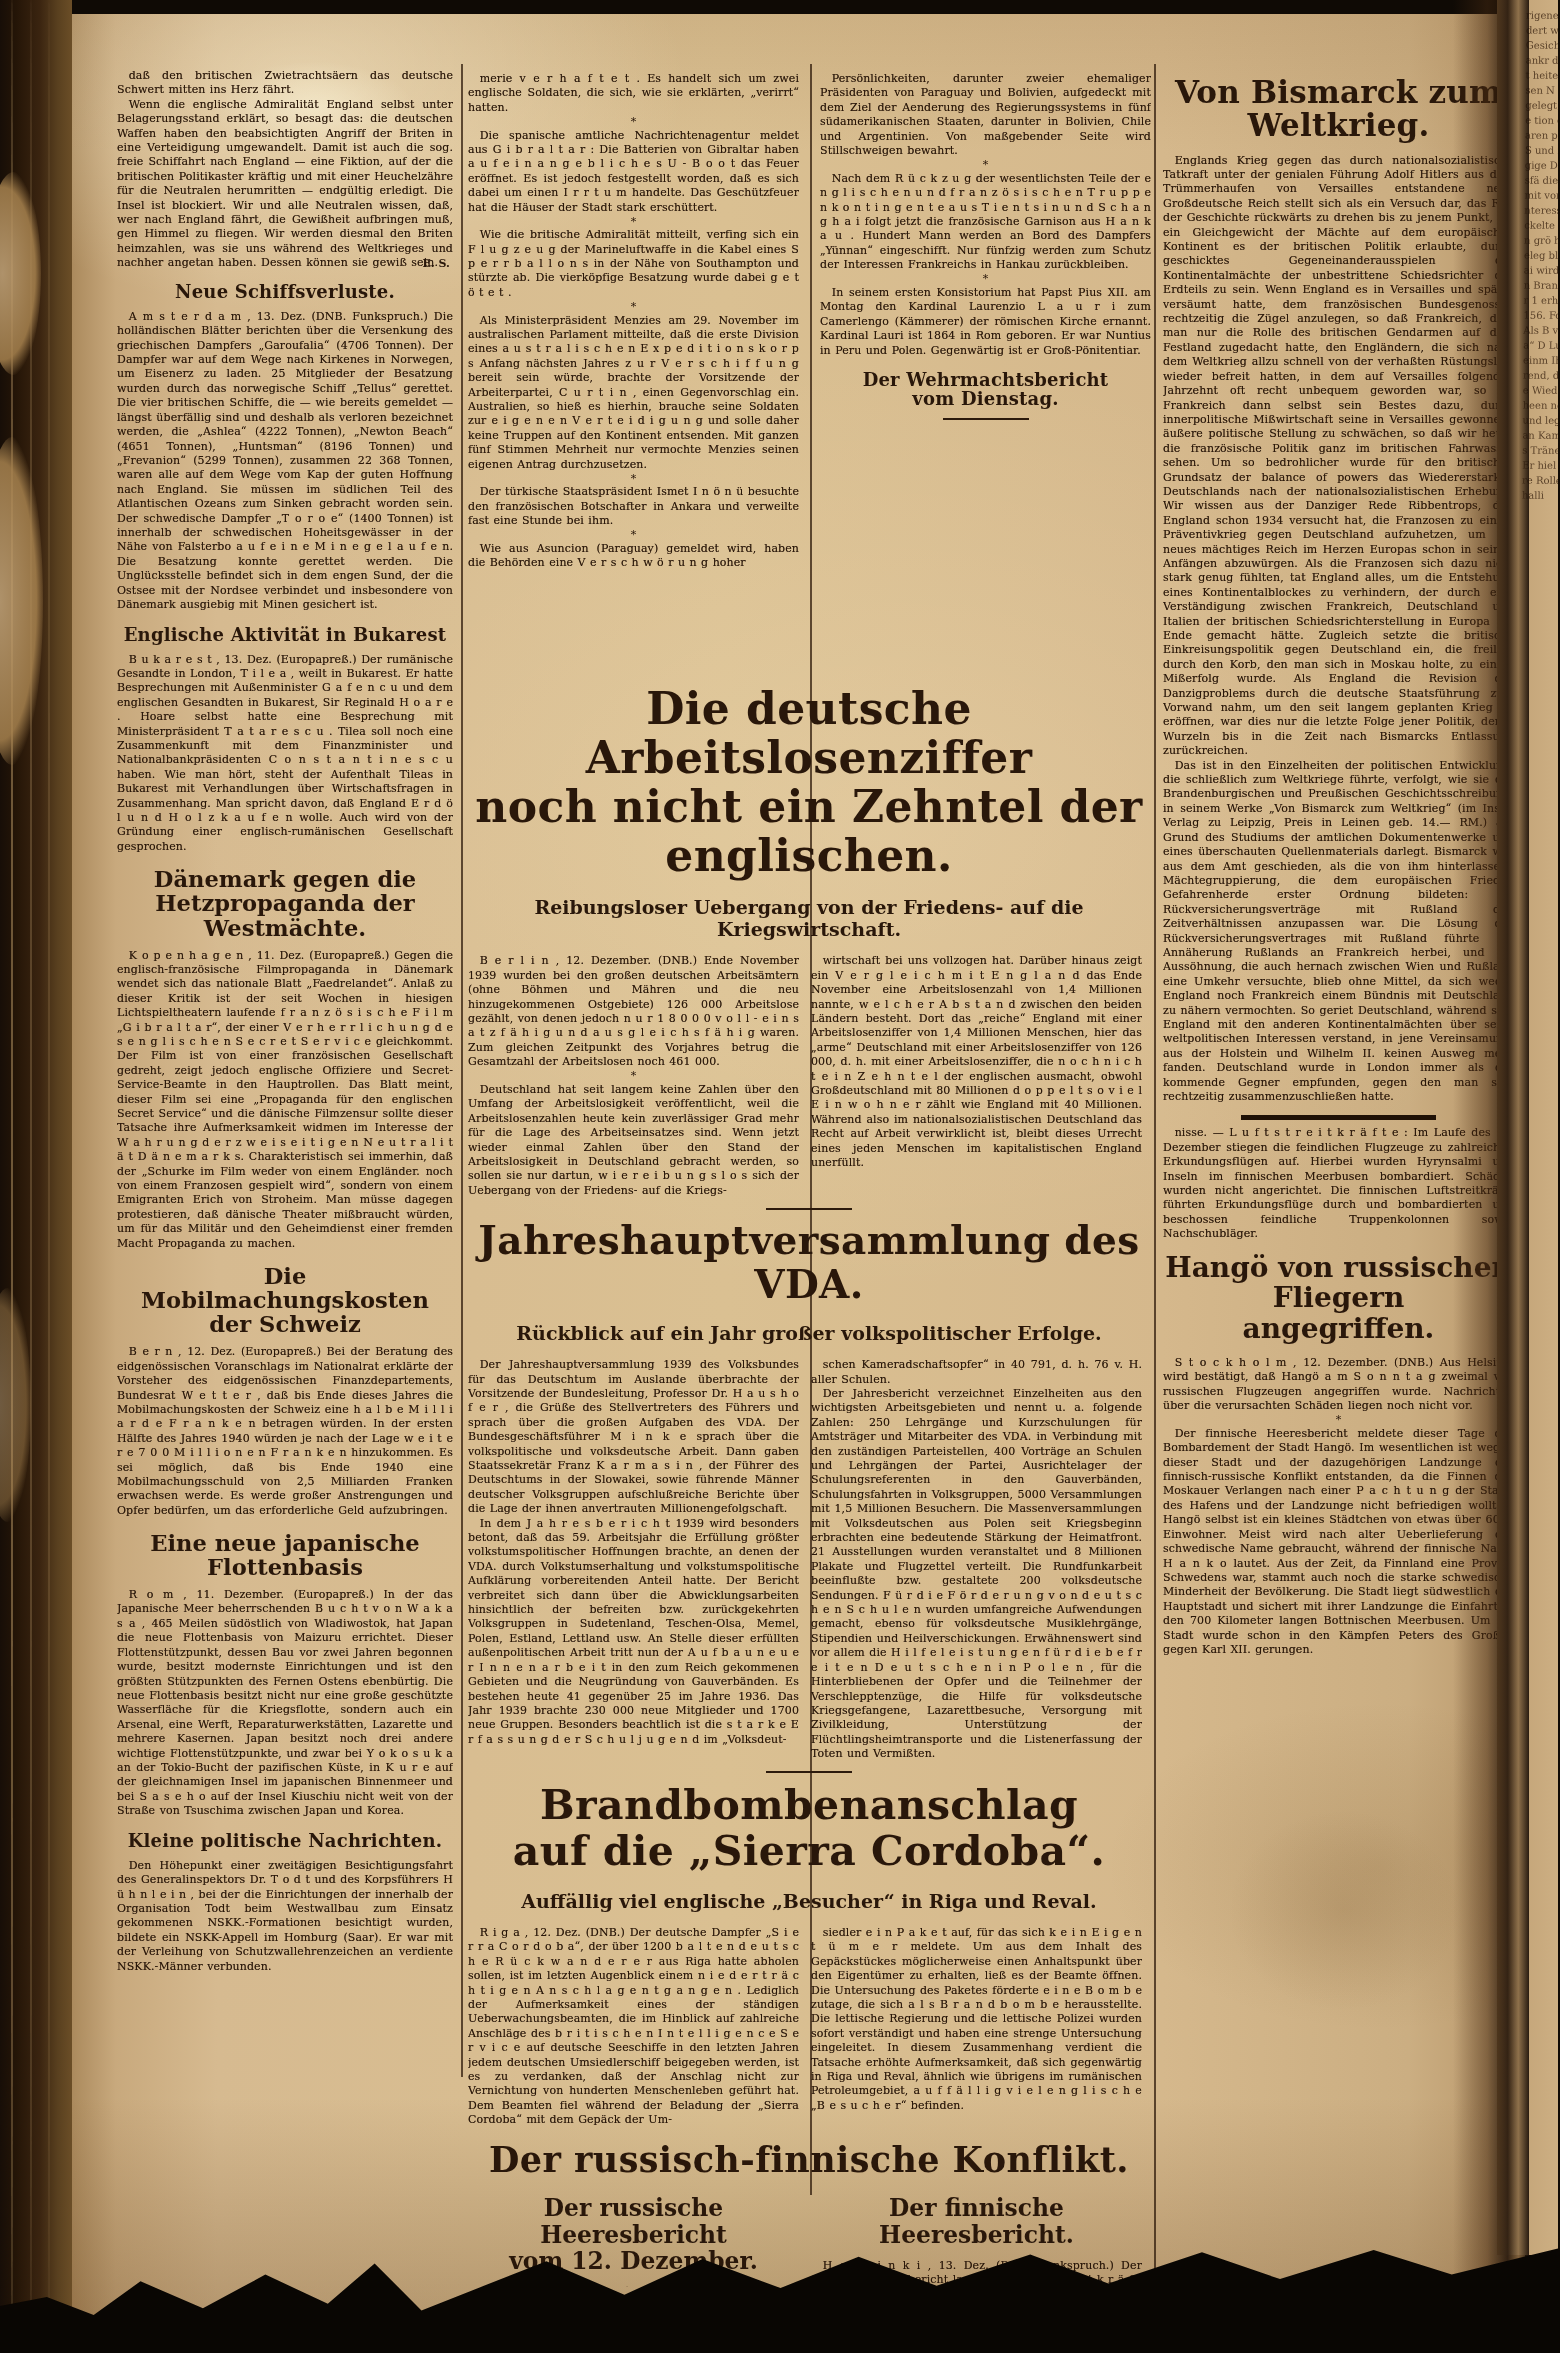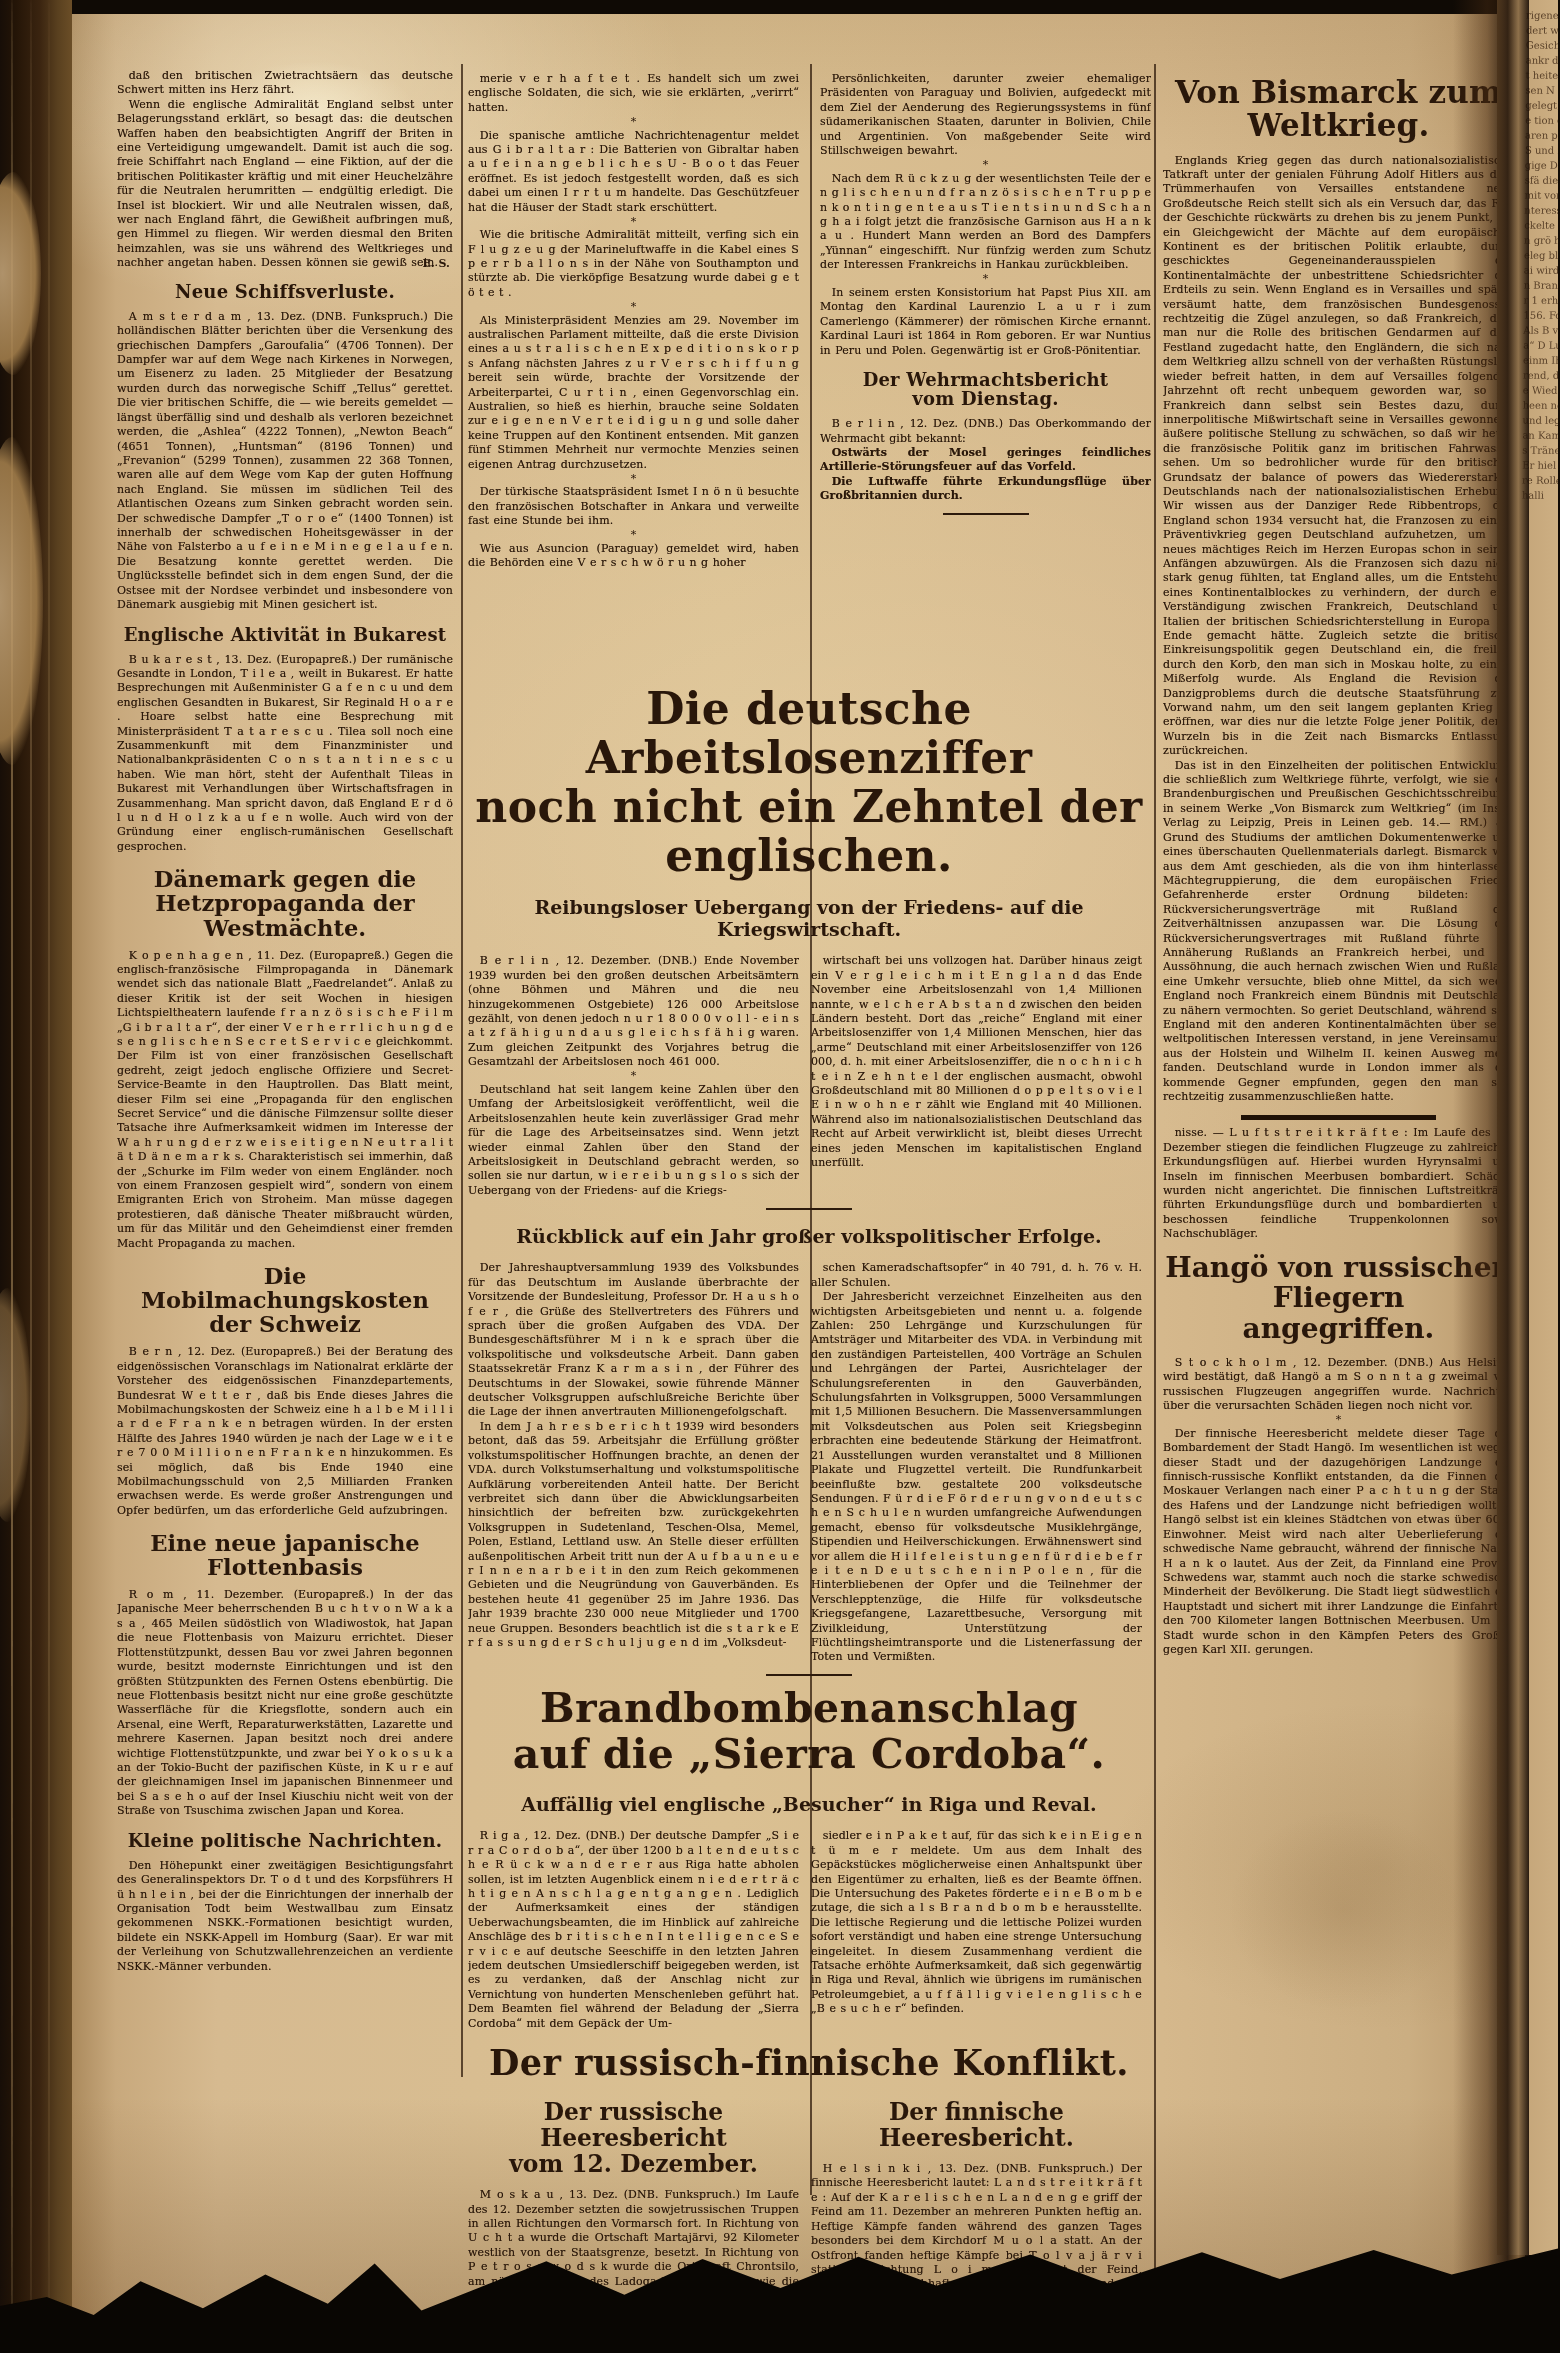--- a/index.html
+++ b/index.html
@@ -155,25 +155,20 @@
           <p class="para">Persönlichkeiten, darunter zweier ehemaliger Präsidenten von Paraguay und Bolivien, aufgedeckt mit dem Ziel der Aenderung des Regierungssystems in fünf südamerikanischen Staaten, darunter in Bolivien, Chile und Argentinien. Von maßgebender Seite wird Stillschweigen bewahrt.</p>
           <div class="star">*</div>
           <p class="para">Nach dem R ü c k z u g  der wesentlichsten Teile der  e n g l i s c h e n  u n d  f r a n z ö s i s c h e n  T r u p p e n k o n t i n g e n t e  a u s  T i e n t s i n  u n d  S c h a n g h a i  folgt jetzt die französische Garnison aus H a n k a u .  Hundert Mann werden an Bord des Dampfers „Yünnan“ eingeschifft. Nur fünfzig werden zum Schutz der Interessen Frankreichs in Hankau zurückbleiben.</p>
           <div class="star">*</div>
           <p class="para">In seinem ersten Konsistorium hat Papst Pius XII. am Montag den Kardinal Laurenzio L a u r i  zum Camerlengo (Kämmerer) der römischen Kirche ernannt. Kardinal Lauri ist 1864 in Rom geboren. Er war Nuntius in Peru und Polen. Gegenwärtig ist er Groß-Pönitentiar.</p>
         </div>
       <h2 class="h-col">
         <span>Der Wehrmachtsbericht</span><br>
         <span>vom Dienstag.</span>
       </h2>
-      <div id="wehrmacht-body">
-          <p class="para">B e r l i n ,  12. Dez. (DNB.) Das Oberkommando der Wehrmacht gibt bekannt:</p>
-          <p class="para">Ostwärts der Mosel geringes feindliches Artillerie-Störungsfeuer auf das Vorfeld.</p>
-          <p class="para">Die Luftwaffe führte Erkundungsflüge über Großbritannien durch.</p>
-        </div>
       <div class="rule-short"></div>
     </div>
 
     <div class="col" id="center" style="left:396px; top:665px; width:682px; height:1608px; overflow:hidden;">
 
       <h1 class="h-big">
         <span>Die deutsche Arbeitslosenziffer</span><br>
         <span>noch nicht ein Zehntel der englischen.</span>
       </h1>
       <div class="h-sub">Reibungsloser Uebergang von der Friedens- auf die Kriegswirtschaft.</div>
@@ -182,20 +177,21 @@
             <p class="para">B e r l i n ,  12. Dezember.  (DNB.) Ende November 1939 wurden bei den großen deutschen Arbeitsämtern (ohne Böhmen und Mähren und die neu hinzugekommenen Ostgebiete) 126 000 Arbeitslose gezählt, von denen jedoch  n u r  1 8  0 0 0  v o l l -  e i n s a t z f ä h i g  u n d  a u s g l e i c h s f ä h i g  waren. Zum gleichen Zeitpunkt des Vorjahres betrug die Gesamtzahl der Arbeitslosen noch 461 000.</p>
             <div class="star">*</div>
             <p class="para">Deutschland hat seit langem keine Zahlen über den Umfang der Arbeitslosigkeit veröffentlicht, weil die Arbeitslosenzahlen heute kein zuverlässiger Grad mehr für die Lage des Arbeitseinsatzes sind. Wenn jetzt wieder einmal Zahlen über den Stand der Arbeitslosigkeit in Deutschland gebracht werden, so sollen sie nur dartun,  w i e  r e i b u n g s l o s  sich der Uebergang von der Friedens- auf die Kriegs-</p>
           </div>
         <div>
             <p class="para">wirtschaft bei uns vollzogen hat. Darüber hinaus zeigt ein  V e r g l e i c h  m i t  E n g l a n d  das Ende November eine Arbeitslosenzahl von 1,4 Millionen nannte,  w e l c h e r  A b s t a n d  zwischen den beiden Ländern besteht. Dort das „reiche“ England mit einer Arbeitslosenziffer von 1,4 Millionen Menschen, hier das „arme“ Deutschland mit einer Arbeitslosenziffer von 126 000, d. h. mit einer Arbeitslosenziffer, die  n o c h  n i c h t  e i n  Z e h n t e l  der englischen ausmacht, obwohl Großdeutschland mit 80 Millionen  d o p p e l t  s o  v i e l  E i n w o h n e r  zählt wie England mit 40 Millionen. Während also im nationalsozialistischen Deutschland das Recht auf Arbeit verwirklicht ist, bleibt dieses Urrecht eines jeden Menschen im kapitalistischen England unerfüllt.</p>
           </div>
       </div>
       <div class="rule-short"></div>
 
+      <h1 class="h-big" style="font-size:39px;">Jahreshauptversammlung des VDA.</h1>
       <div class="h-sub">Rückblick auf ein Jahr großer volkspolitischer Erfolge.</div>
       <div class="two-col">
         <div>
             <p class="para">Der Jahreshauptversammlung 1939 des Volksbundes für das Deutschtum im Auslande überbrachte der Vorsitzende der Bundesleitung, Professor Dr. H a u s h o f e r ,  die Grüße des Stellvertreters des Führers und sprach über die großen Aufgaben des VDA. Der Bundesgeschäftsführer M i n k e  sprach über die volkspolitische und volksdeutsche Arbeit. Dann gaben Staatssekretär Franz K a r m a s i n ,  der Führer des Deutschtums in der Slowakei, sowie führende Männer deutscher Volksgruppen aufschlußreiche Berichte über die Lage der ihnen anvertrauten Millionengefolgschaft.</p>
             <p class="para">In dem  J a h r e s b e r i c h t  1939 wird besonders betont, daß das 59. Arbeitsjahr die Erfüllung größter volkstumspolitischer Hoffnungen brachte, an denen der VDA. durch Volkstumserhaltung und volkstumspolitische Aufklärung vorbereitenden Anteil hatte. Der Bericht verbreitet sich dann über die Abwicklungsarbeiten hinsichtlich der befreiten bzw. zurückgekehrten Volksgruppen in Sudetenland, Teschen-Olsa, Memel, Polen, Estland, Lettland usw. An Stelle dieser erfüllten außenpolitischen Arbeit tritt nun der  A u f b a u  n e u e r  I n n e n a r b e i t  in den zum Reich gekommenen Gebieten und die Neugründung von Gauverbänden. Es bestehen heute 41 gegenüber 25 im Jahre 1936. Das Jahr 1939 brachte 230 000 neue Mitglieder und 1700 neue Gruppen. Besonders beachtlich ist die  s t a r k e  E r f a s s u n g  d e r  S c h u l j u g e n d  im „Volksdeut-</p>
           </div>
         <div>
             <p class="para">schen Kameradschaftsopfer“ in 40 791, d. h. 76 v. H. aller Schulen.</p>
             <p class="para">Der Jahresbericht verzeichnet Einzelheiten aus den wichtigsten Arbeitsgebieten und nennt u. a. folgende Zahlen: 250 Lehrgänge und Kurzschulungen für Amtsträger und Mitarbeiter des VDA. in Verbindung mit den zuständigen Parteistellen, 400 Vorträge an Schulen und Lehrgängen der Partei, Ausrichtelager der Schulungsreferenten in den Gauverbänden, Schulungsfahrten in Volksgruppen, 5000 Versammlungen mit 1,5 Millionen Besuchern. Die Massenversammlungen mit Volksdeutschen aus Polen seit Kriegsbeginn erbrachten eine bedeutende Stärkung der Heimatfront. 21 Ausstellungen wurden veranstaltet und 8 Millionen Plakate und Flugzettel verteilt. Die Rundfunkarbeit beeinflußte bzw. gestaltete 200 volksdeutsche Sendungen.  F ü r  d i e  F ö r d e r u n g  v o n  d e u t s c h e n  S c h u l e n  wurden umfangreiche Aufwendungen gemacht, ebenso für volksdeutsche Musiklehrgänge, Stipendien und Heilverschickungen. Erwähnenswert sind vor allem die  H i l f e l e i s t u n g e n  f ü r  d i e  b e f r e i t e n  D e u t s c h e n  i n  P o l e n ,  für die Hinterbliebenen der Opfer und die Teilnehmer der Verschlepptenzüge, die Hilfe für volksdeutsche Kriegsgefangene, Lazarettbesuche, Versorgung mit Zivilkleidung, Unterstützung der Flüchtlingsheimtransporte und die Listenerfassung der Toten und Vermißten.</p>
           </div>

